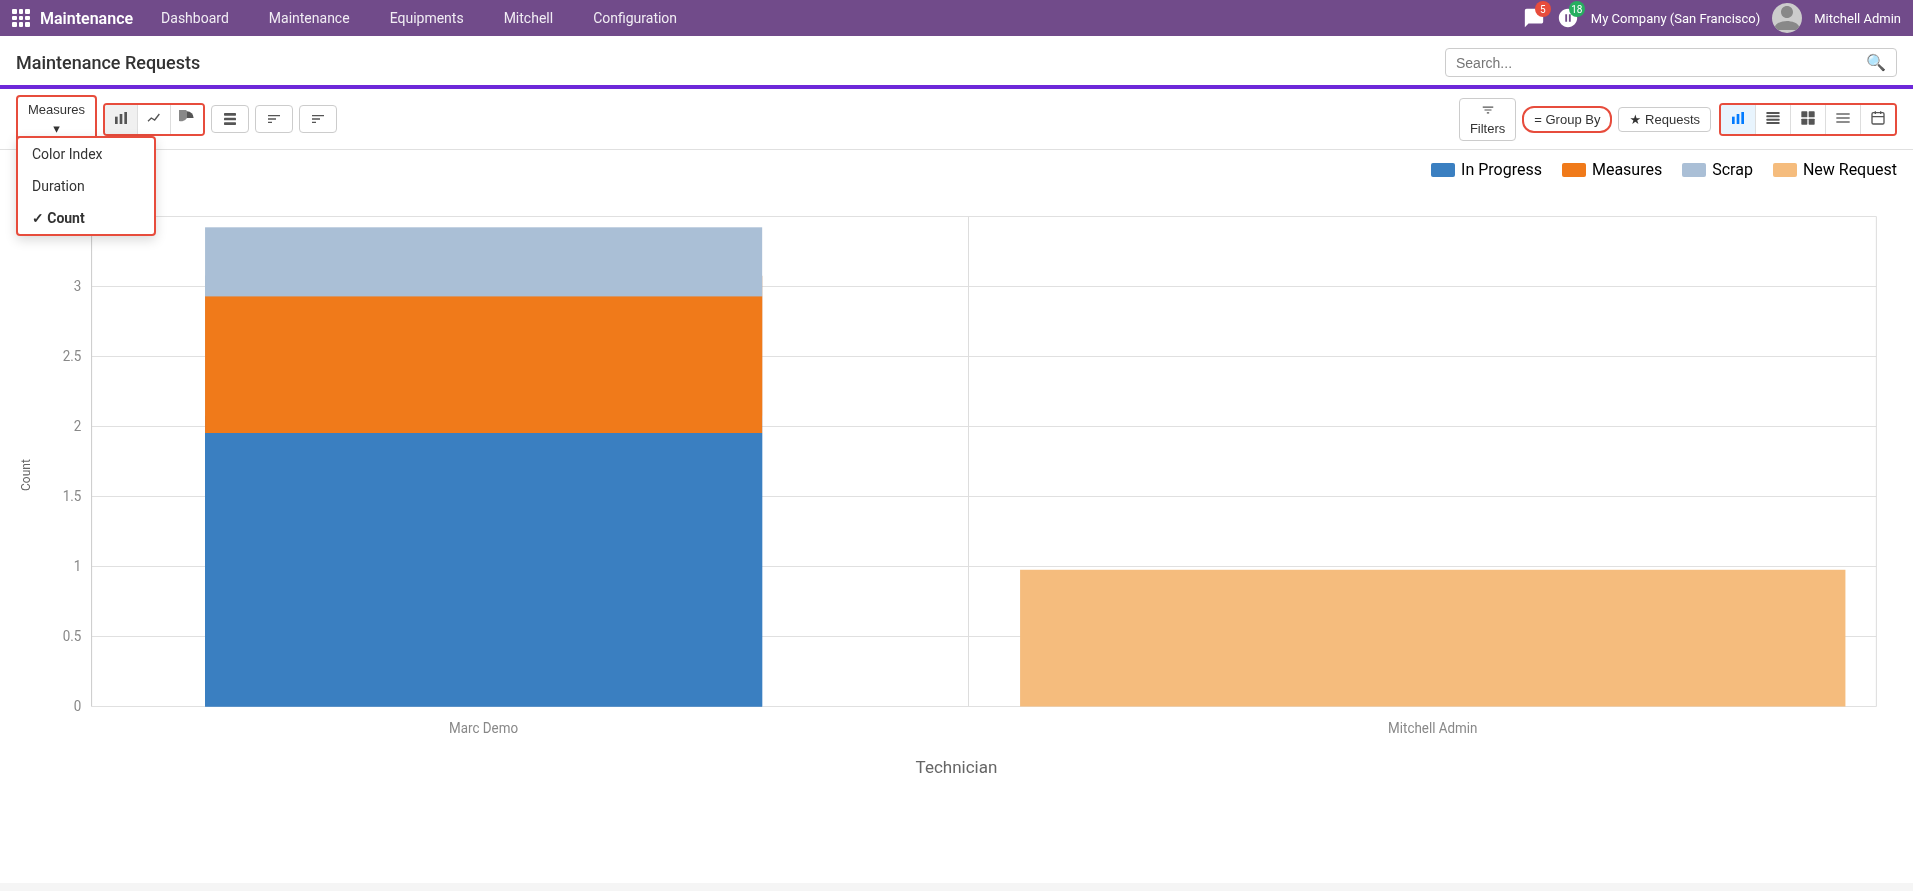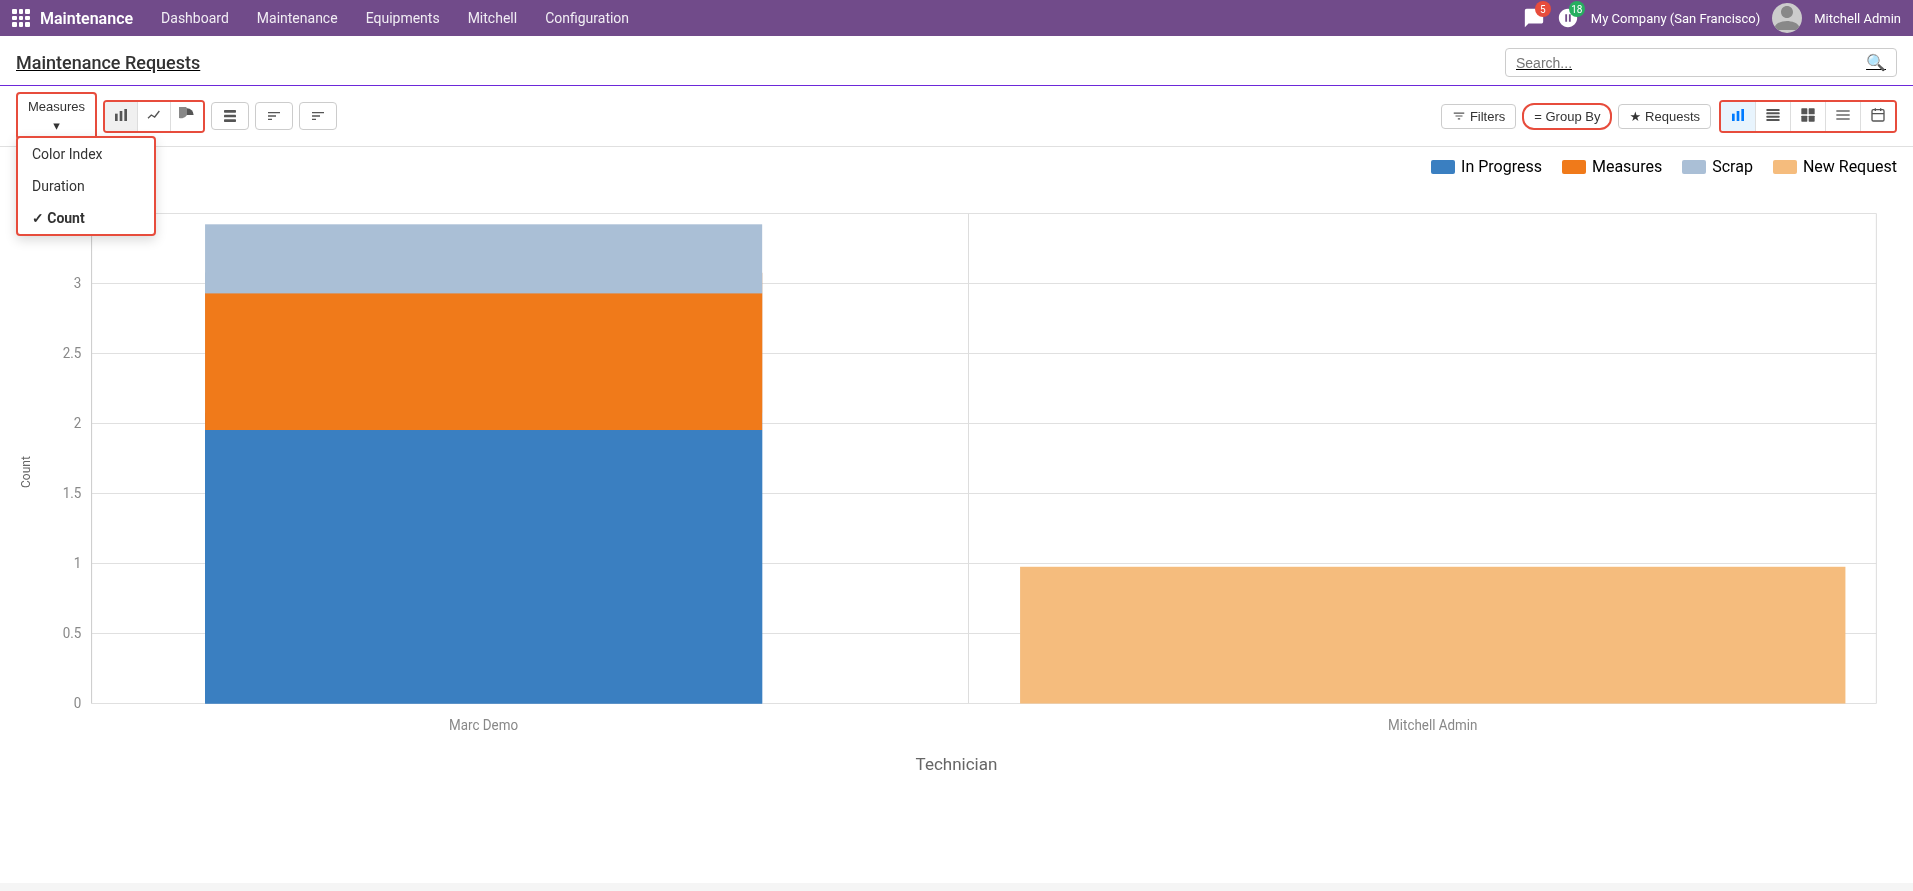--- a/index.html
+++ b/index.html
@@ -29,21 +29,21 @@
       width: 18px;
       height: 18px;
     }
     .grid-icon span {
       background: white;
       border-radius: 1px;
       display: block;
     }
     .topnav-menu {
       display: flex;
-      gap: 4px;
+      gap: 16px;
       flex: 1;
     }
     .topnav-menu a {
       color: rgba(255,255,255,0.9);
       text-decoration: none;
       padding: 6px 12px;
       border-radius: 4px;
       font-size: 14px;
     }
     .topnav-right {
@@ -91,35 +91,34 @@
       background: white;
       min-height: calc(100vh - 44px);
     }
 
     
     .page-header {
       display: flex;
       align-items: center;
       justify-content: space-between;
       padding: 12px 16px 8px;
-      border-bottom: 1px solid #6d28d9;
-      text-decoration: underline;
+      border-bottom: 4px solid #6d28d9;
     }
     .page-title {
       font-size: 18px;
       font-weight: 500;
       color: #333;
     }
     .search-bar {
       display: flex;
       align-items: center;
       border: 1px solid #ccc;
       border-radius: 4px;
       padding: 4px 10px;
-      width: 392px;
+      width: 452px;
       background: white;
     }
     .search-bar input {
       border: none;
       outline: none;
       flex: 1;
       font-size: 14px;
       color: #555;
     }
     .search-icon { color: #888; font-size: 16px; }
@@ -221,20 +220,21 @@
       display: flex;
       align-items: center;
       gap: 4px;
       padding: 4px 10px;
       border: 1px solid #ccc;
       border-radius: 4px;
       background: white;
       cursor: pointer;
       font-size: 13px;
       color: #333;
+      flex-direction: column;
     }
     .group-by-btn {
       display: flex;
       align-items: center;
       gap: 4px;
       padding: 4px 10px;
       border: 2px solid #e74c3c;
       border-radius: 12px;
       background: white;
       cursor: pointer;

